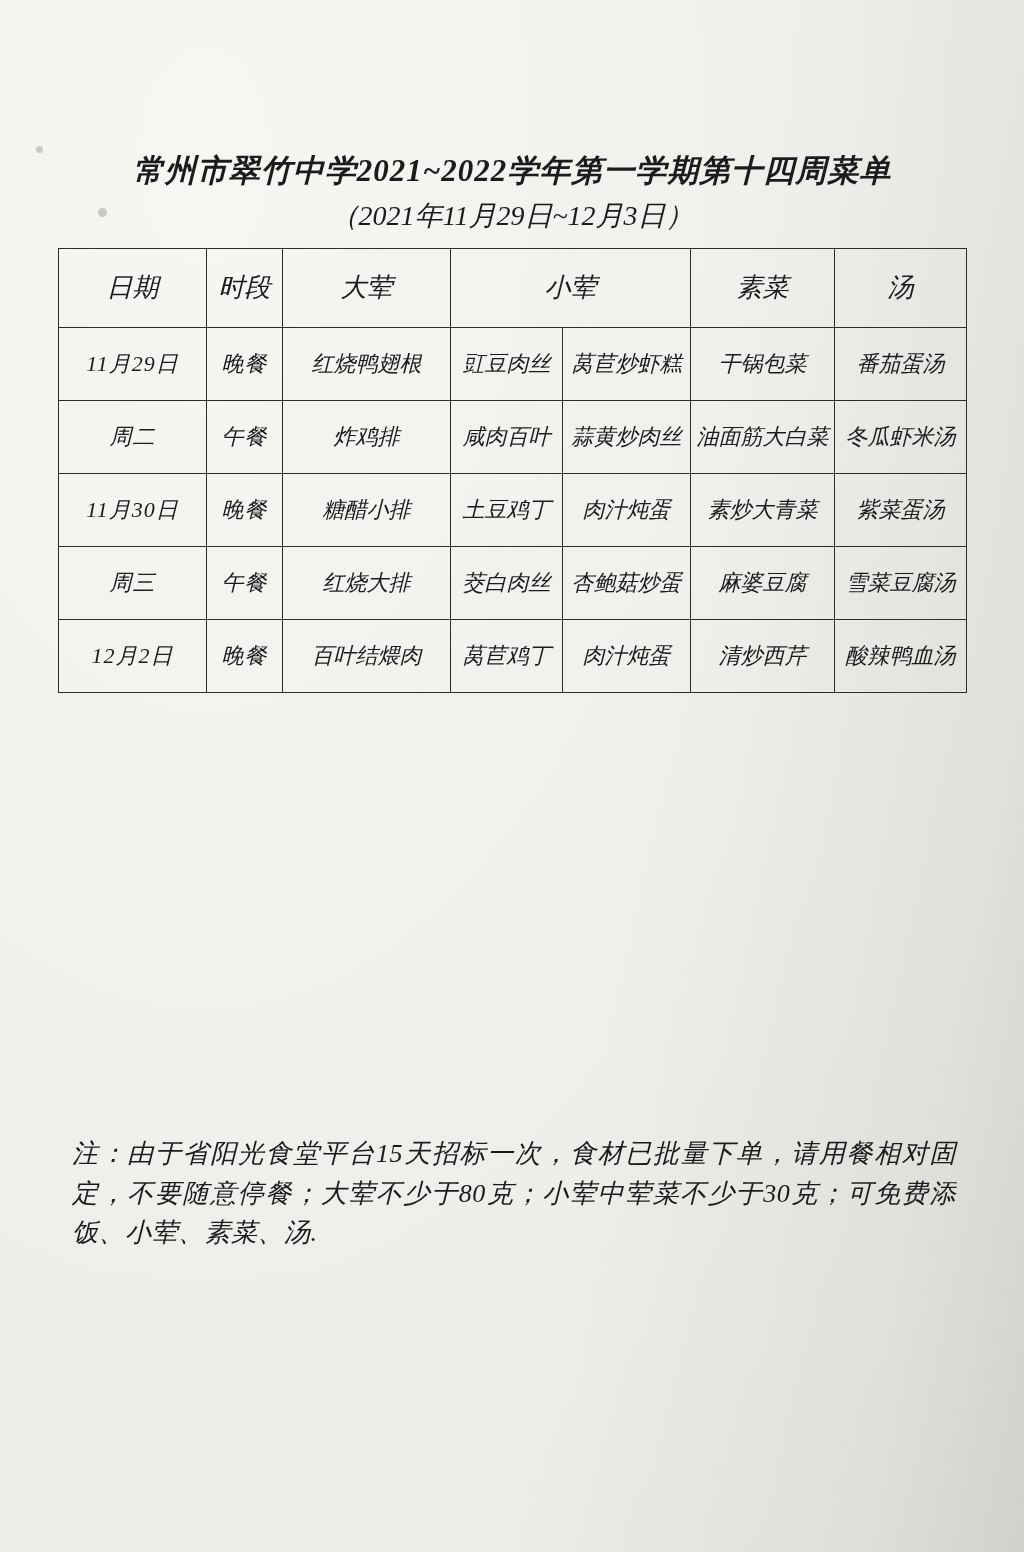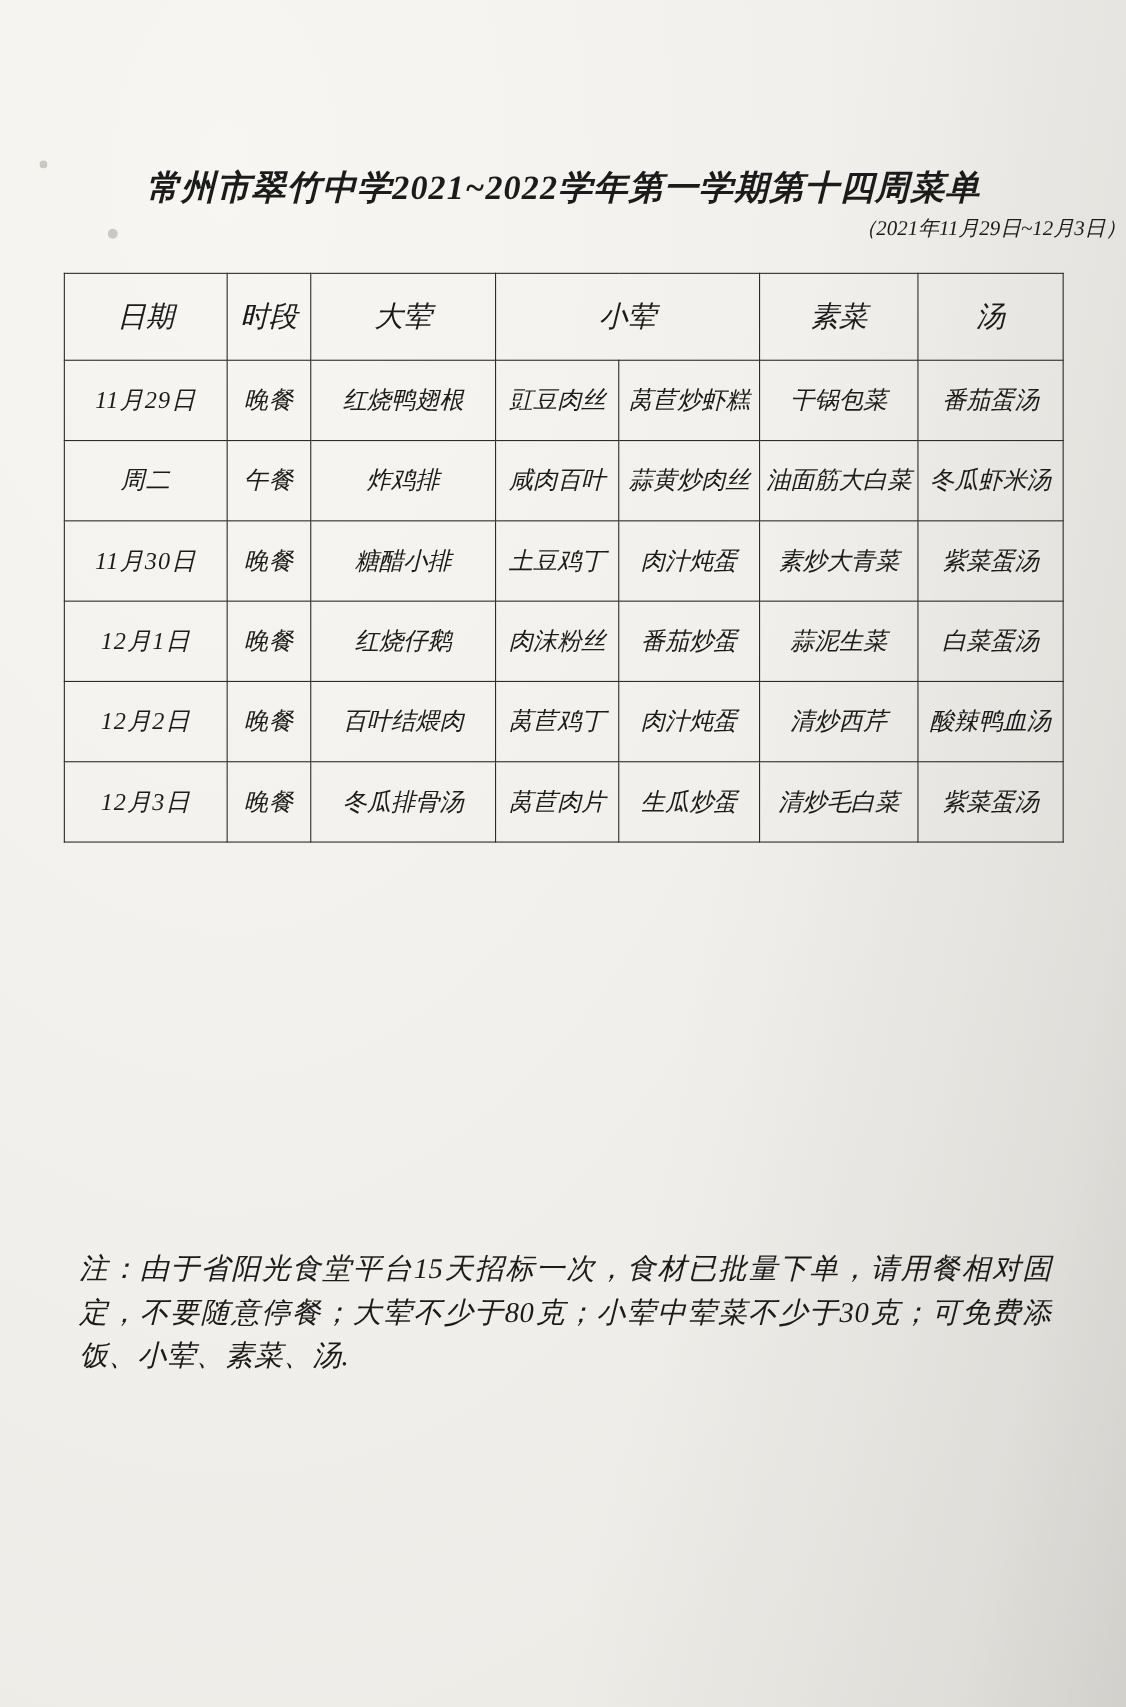--- a/index.html
+++ b/index.html
@@ -44,25 +44,24 @@
     text-align: center;
   }
   .title-main {
     font-size: 31px;
     font-weight: bold;
     letter-spacing: 1px;
     line-height: 1.25;
     white-space: nowrap;
   }
   .title-sub {
-    font-size: 19px;
+    font-size: 28px;
     line-height: 1.5;
     margin-top: 4px;
     white-space: nowrap;
-    text-align: right;
   }
   table.menu {
     position: absolute;
     left: 58px;
     top: 248px;
     width: 908px;
     border-collapse: collapse;
     table-layout: fixed;
   }
   table.menu td, table.menu th {
@@ -172,48 +171,39 @@
         <td class="day-cell">11月30日</td>
         <td class="meal-cell">晚餐</td>
         <td>糖醋小排</td>
         <td>土豆鸡丁</td>
         <td>肉汁炖蛋</td>
         <td>素炒大青菜</td>
         <td>紫菜蛋汤</td>
       </tr>
 
       <tr>
-        <td class="day-cell">12月1日</td>
-        <td class="meal-cell">晚餐</td>
-        <td>红烧仔鹅</td>
-        <td>肉沫粉丝</td>
-        <td>番茄炒蛋</td>
-        <td>蒜泥生菜</td>
-        <td>白菜蛋汤</td>
+        <td class="day-cell">周三</td>
+        <td class="meal-cell">午餐</td>
+        <td>红烧大排</td>
+        <td>茭白肉丝</td>
+        <td>杏鲍菇炒蛋</td>
+        <td>麻婆豆腐</td>
+        <td>雪菜豆腐汤</td>
       </tr>
 
       <tr>
         <td class="day-cell">12月2日</td>
         <td class="meal-cell">晚餐</td>
         <td>百叶结煨肉</td>
         <td>莴苣鸡丁</td>
         <td>肉汁炖蛋</td>
         <td>清炒西芹</td>
         <td>酸辣鸭血汤</td>
       </tr>
 
-      <tr>
-        <td class="day-cell">12月3日</td>
-        <td class="meal-cell">晚餐</td>
-        <td>冬瓜排骨汤</td>
-        <td>莴苣肉片</td>
-        <td>生瓜炒蛋</td>
-        <td>清炒毛白菜</td>
-        <td>紫菜蛋汤</td>
-      </tr>
     </tbody>
   </table>
 
   <div class="note">
     <p>注：由于省阳光食堂平台15天招标一次，食材已批量下单，请用餐相对固定，不要随意停餐；大荤不少于80克；小荤中荤菜不少于30克；可免费添饭、小荤、素菜、汤.</p>
   </div>
 
 </div>
 
 </body></html>

